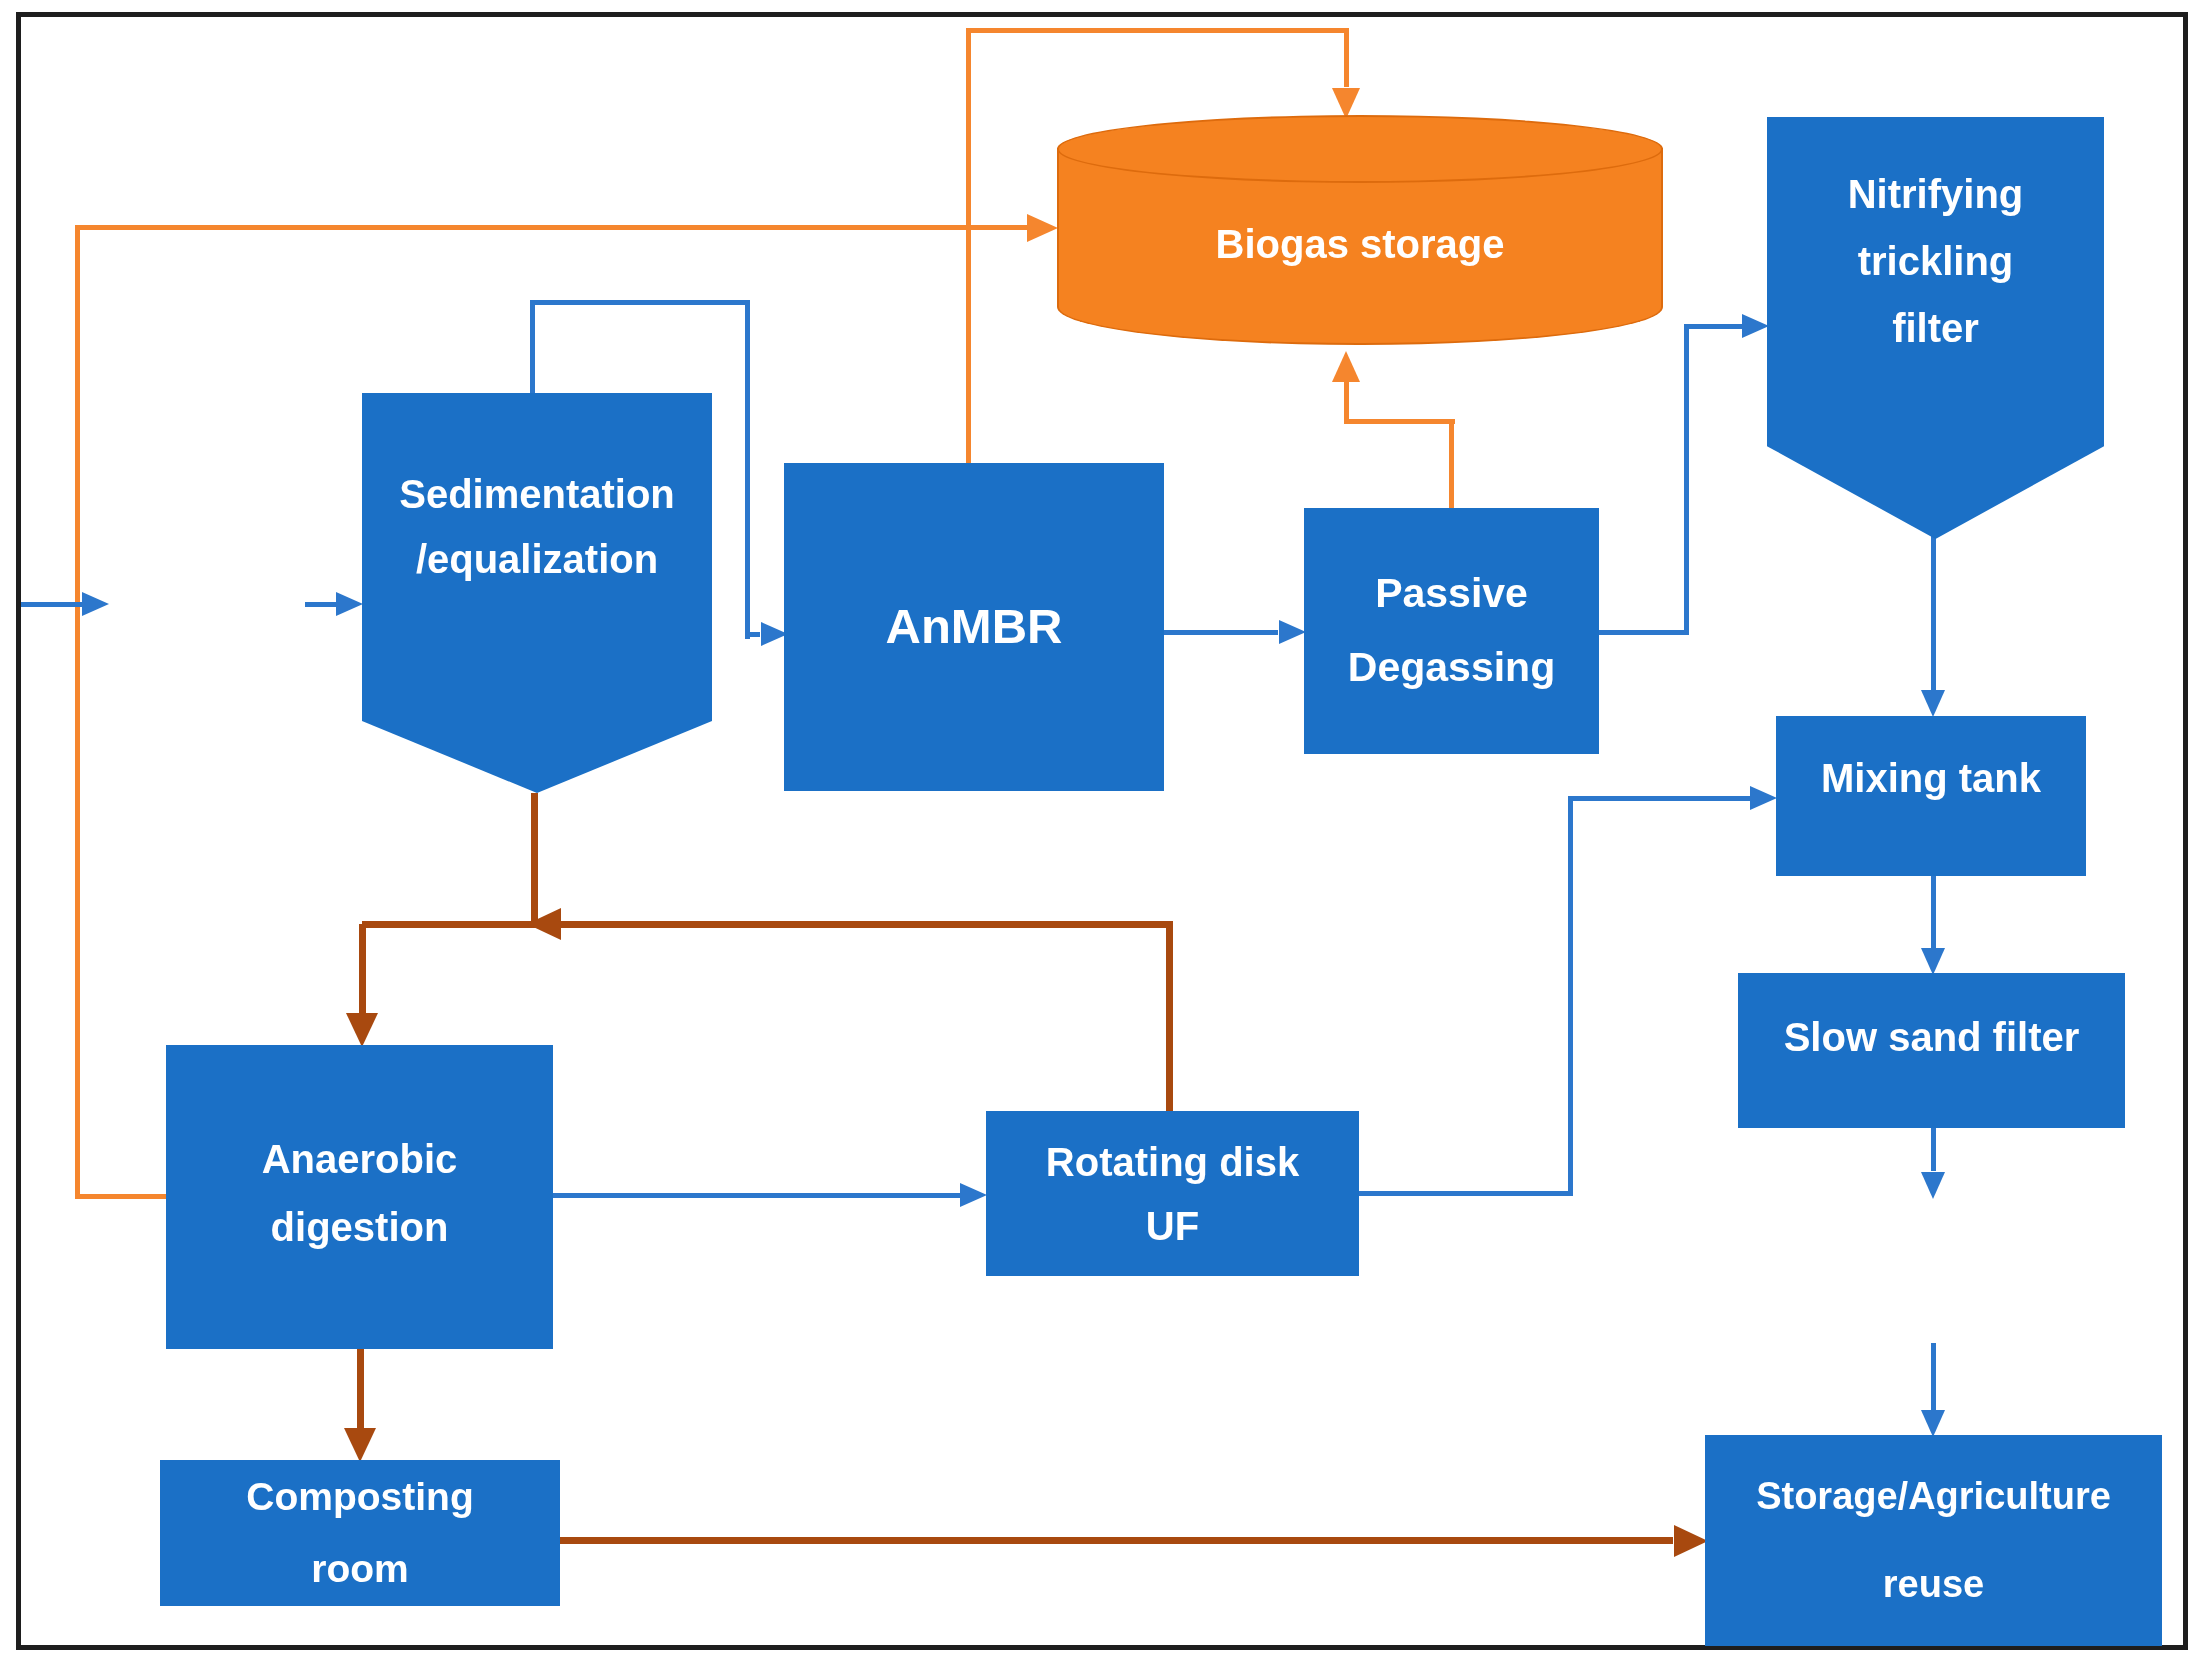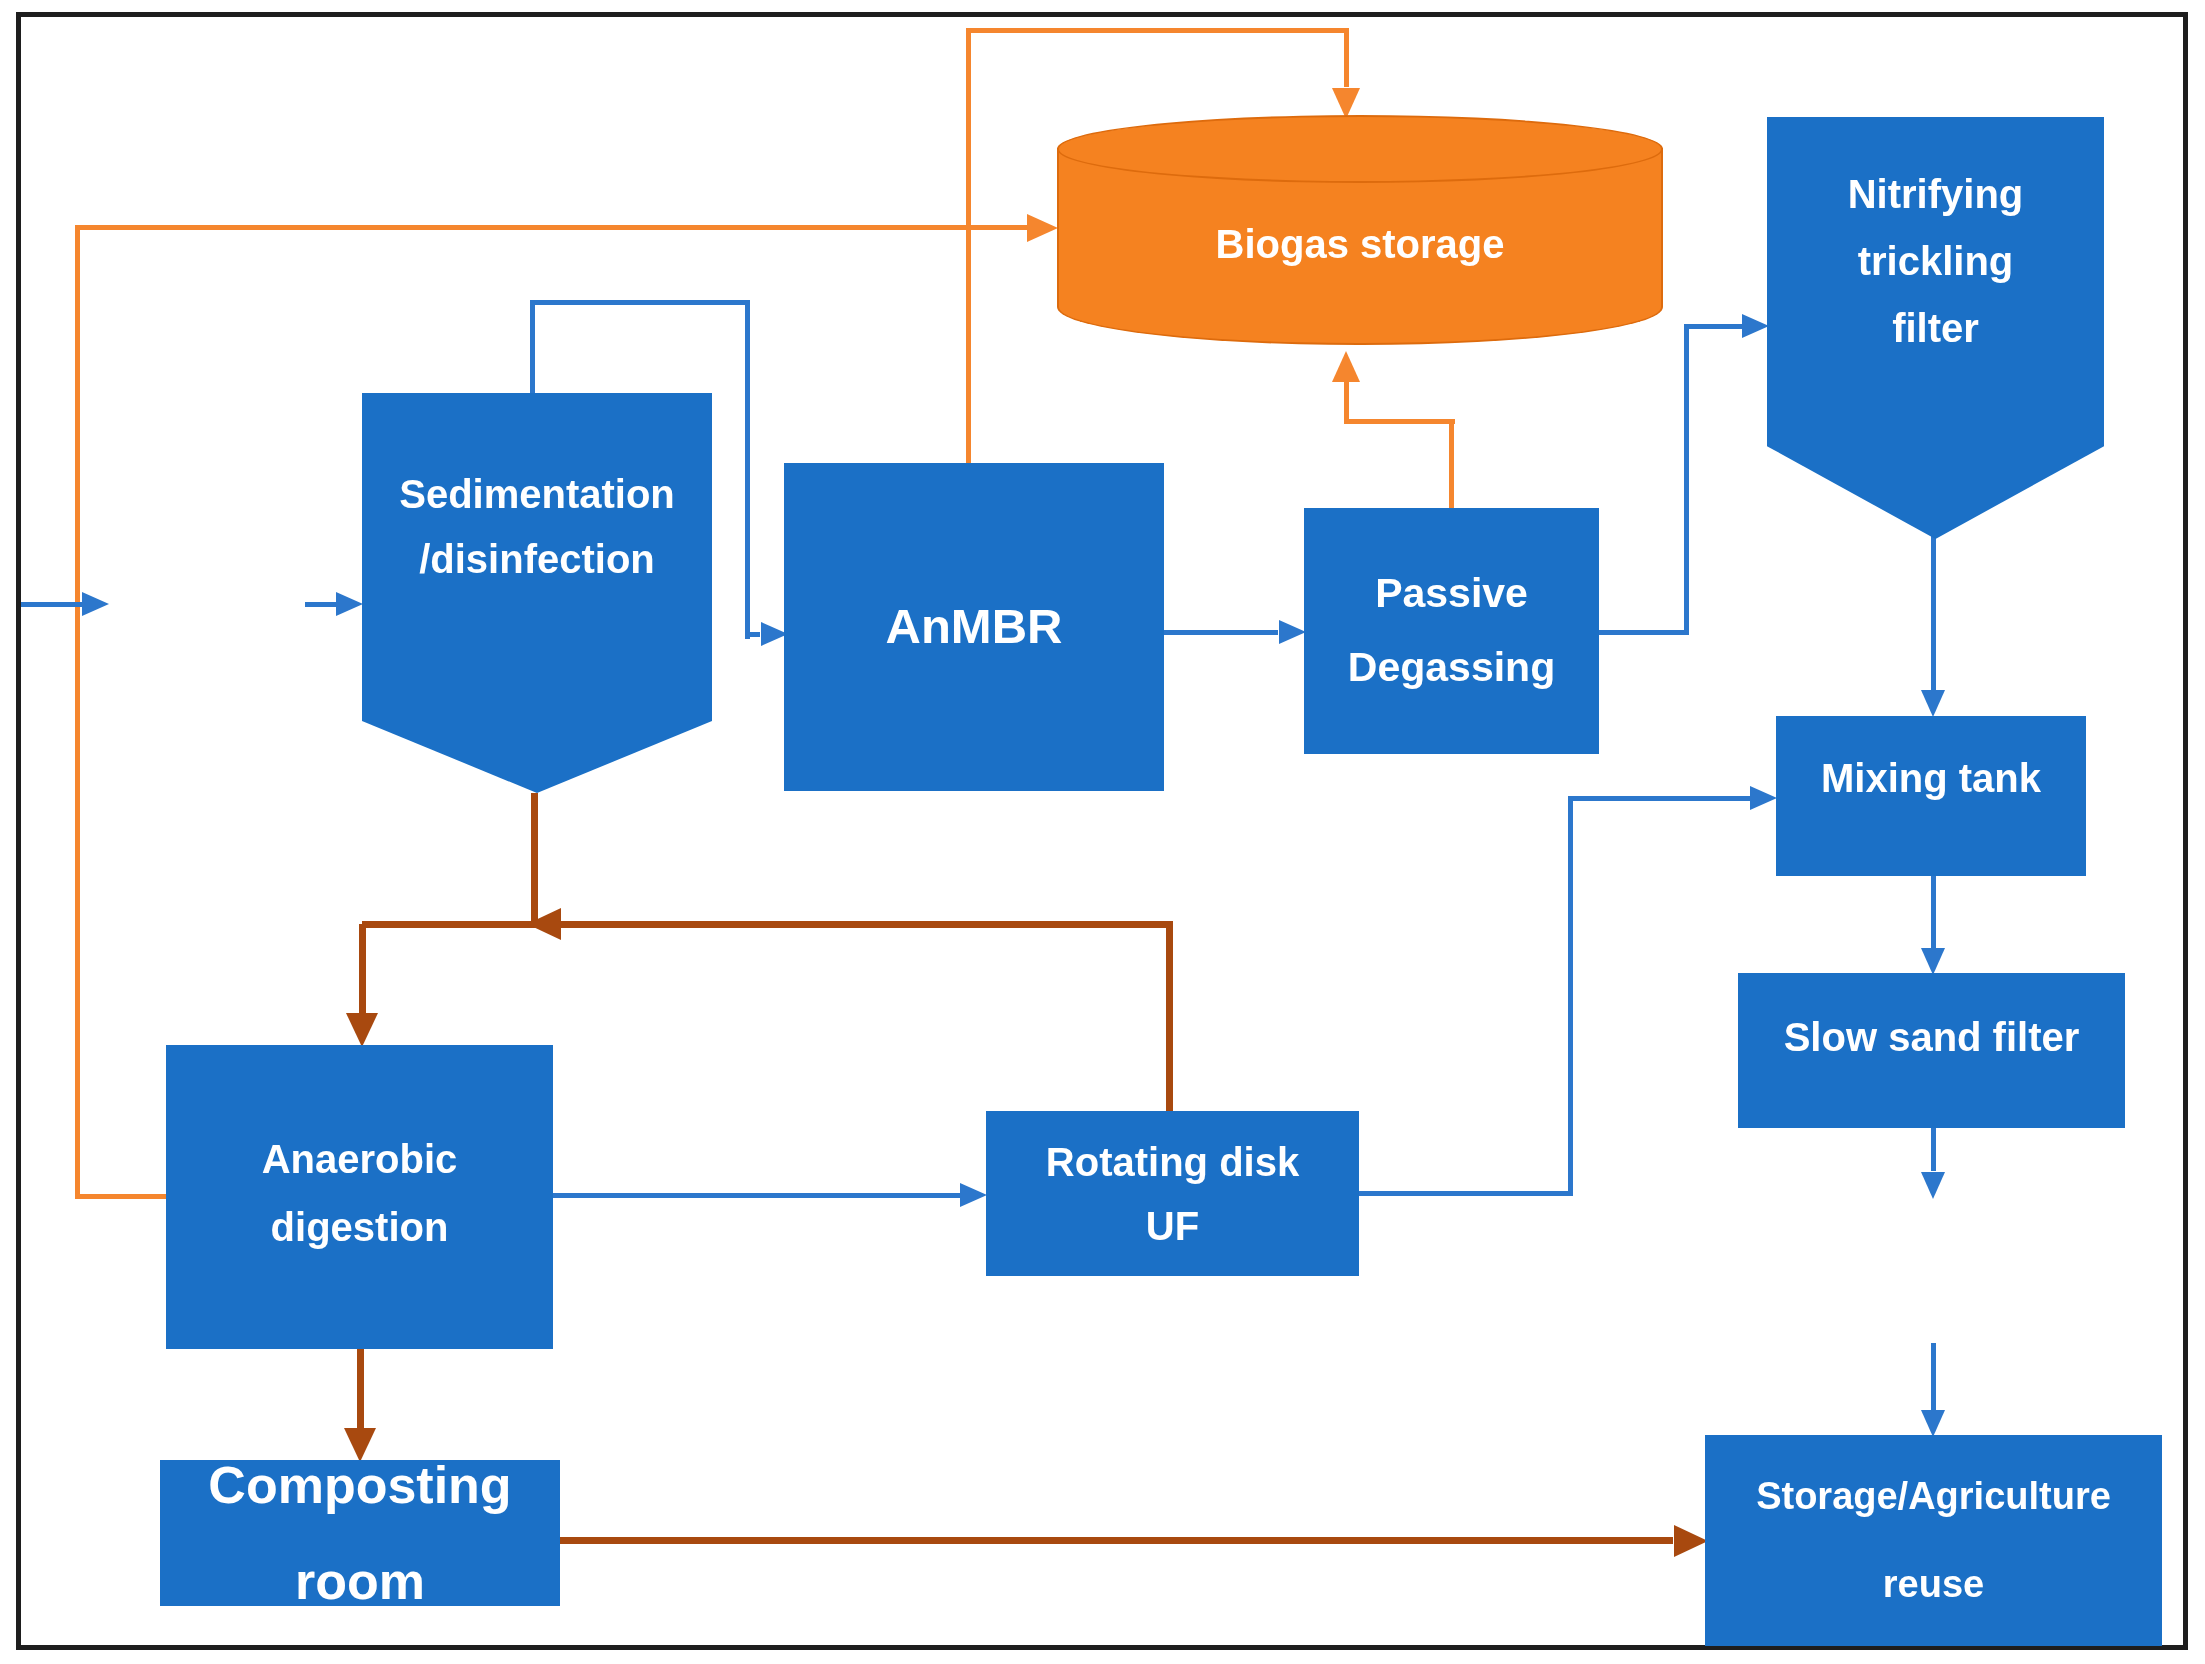--- a/index.html
+++ b/index.html
@@ -37,21 +37,21 @@
   .n-sed{left:362px;top:393px;width:350px;height:400px;--cut:82%;justify-content:flex-start;padding-top:69px;box-sizing:border-box;}
   .n-anmbr{left:784px;top:463px;width:380px;height:328px;font-size:49px;}
   .n-pd{left:1304px;top:508px;width:295px;height:246px;font-size:41px;line-height:1.8;}
   .n-nit{left:1767px;top:117px;width:337px;height:422px;--cut:78%;justify-content:flex-start;padding-top:44px;box-sizing:border-box;line-height:1.67;}
   .n-mix{left:1776px;top:716px;width:310px;height:160px;padding-bottom:35px;box-sizing:border-box;}
   .n-slow{left:1738px;top:973px;width:387px;height:155px;padding-bottom:26.5px;box-sizing:border-box;}
   .n-uv{left:1736px;top:1196px;width:389px;height:147px;padding-bottom:32px;box-sizing:border-box;}
   .n-store{left:1705px;top:1435px;width:457px;height:211px;line-height:2.3;font-size:38px;}
   .n-ana{left:166px;top:1045px;width:387px;height:304px;line-height:1.7;padding-bottom:9px;box-sizing:border-box;}
   .n-rot{left:986px;top:1111px;width:373px;height:165px;line-height:1.6;}
-  .n-comp{left:160px;top:1460px;width:400px;height:146px;line-height:1.85;font-size:52px;}
+  .n-comp{left:160px;top:1460px;width:400px;height:146px;line-height:1.85;font-size:39px;}
   
   .cyl{position:absolute;left:1057px;top:115px;width:606px;height:230px;}
   .cyl-body{
     position:absolute;left:0;top:33px;width:606px;height:197px;
     box-sizing:border-box;
     background:var(--cylinder-fill,#f58220);
     border:2.9px solid var(--cylinder-stroke,#dd6b0d);
     border-top:none;
     border-radius:0 0 301px 301px / 0 0 38px 38px;
   }
@@ -176,21 +176,21 @@
     <div class="ah b r" style="left:960px;top:1183px;"></div>
   </div>
   <div>
     <div class="seg b" style="left:1359px;top:1191px;width:214px;height:4.7px;"></div>
     <div class="seg b" style="left:1568px;top:796px;width:4.7px;height:400px;"></div>
     <div class="seg b" style="left:1568px;top:796px;width:182px;height:4.7px;"></div>
     <div class="ah b r" style="left:1750px;top:786px;"></div>
   </div>
 
   <div class="node pent n-sed">Sedimentation
-/disinfection</div>
+/equalization</div>
   <div class="node n-anmbr">AnMBR</div>
   <div class="node n-pd">Passive
 Degassing</div>
 
   <div class="cyl">
     <div class="cyl-body"></div>
     <div class="cyl-top"></div>
     <div class="cyl-label">Biogas storage</div>
   </div>
 

